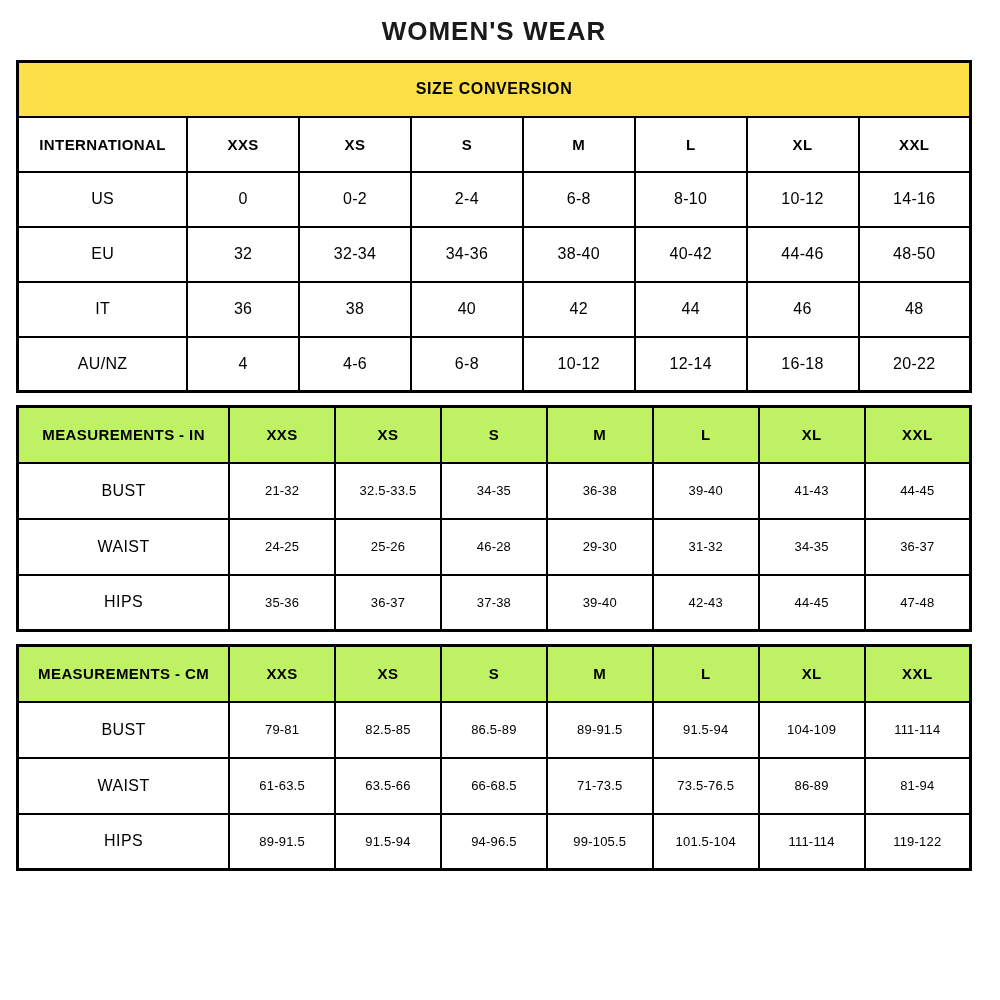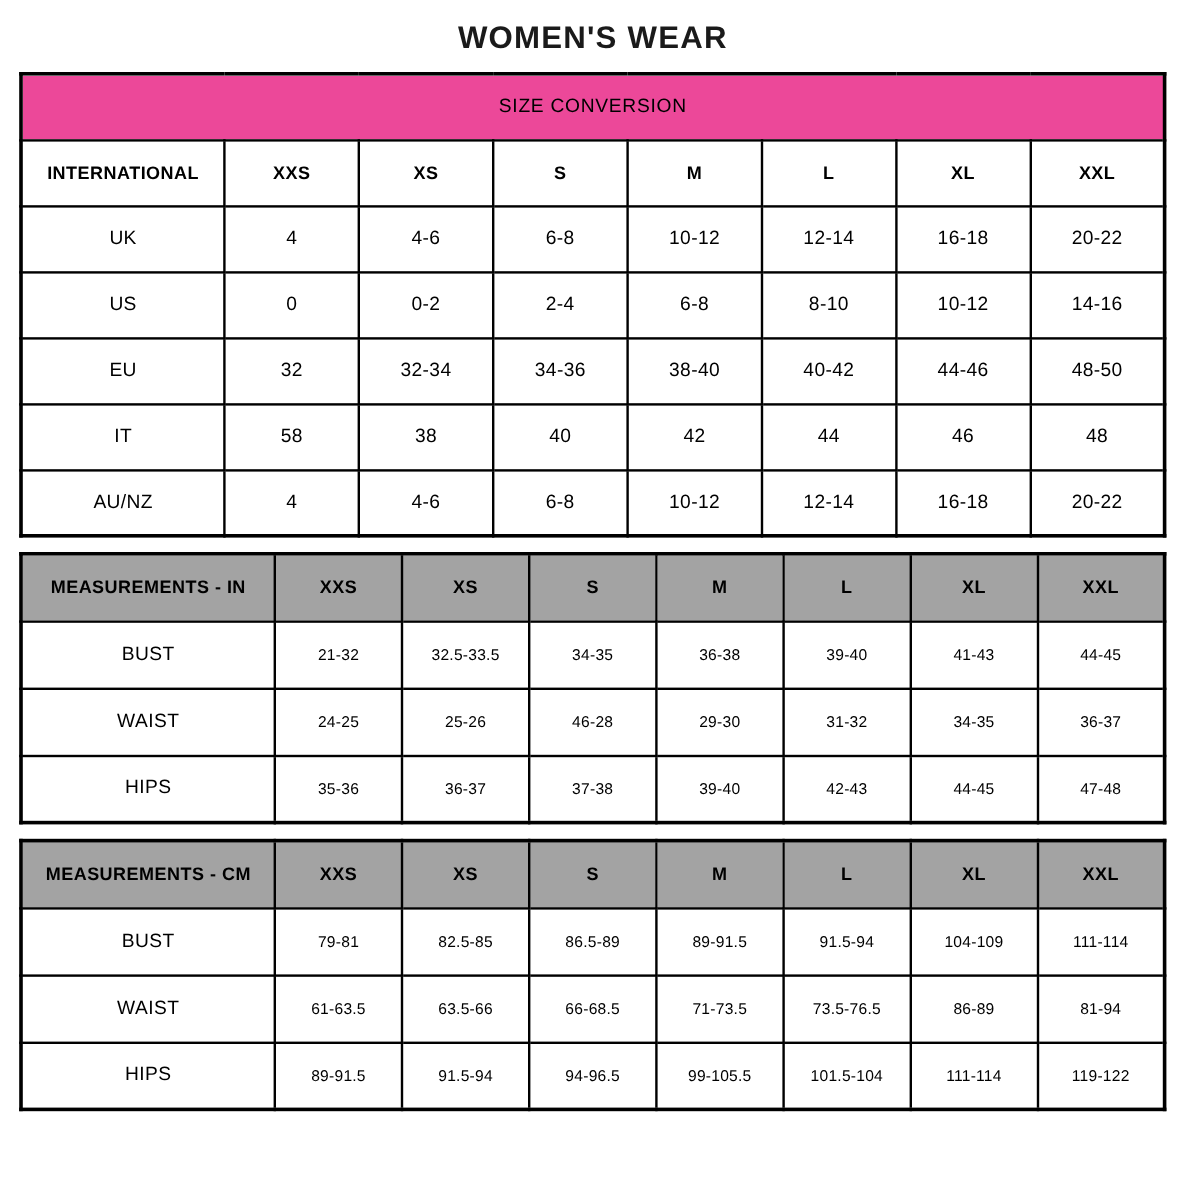--- a/index.html
+++ b/index.html
@@ -40,31 +40,31 @@
     white-space: nowrap;
   }
   
   .t-size .c-label { width: 17.8%; }
   .t-size .c-val   { width: 11.74%; }
   .t-meas .c-label { width: 22.2%; }
   .t-meas .c-val   { width: 11.11%; }
   
   .t-size tr { height: 55px; }
   .t-size .banner-row td {
-    background: #ec4899;
-    font-weight: 400;
+    background: #fde047;
+    font-weight: 700;
     font-size: 16px;
     letter-spacing: 0.6px;
   }
   .t-size .head-row td { font-size: 15px; letter-spacing: 0.4px; font-weight: bold; }
   .t-size .body-row td { font-size: 16px; letter-spacing: 0.3px; }
   
   .t-meas tr { height: 56px; }
   .t-meas .head-row td {
-    background: #a3a3a3;
+    background: #bef264;
     font-weight: 700;
     font-size: 15px;
     letter-spacing: 0.4px;
   }
   .t-meas .body-row td.label-cell { font-size: 16px; letter-spacing: 0.4px; text-align: center; }
   .t-meas .body-row td.value-cell { font-size: 13px; letter-spacing: 0.2px; }
 </style>
 </head>
 <body>
 
@@ -91,30 +91,20 @@
           <td class="label-cell">INTERNATIONAL</td>
           <td class="value-cell">XXS</td>
           <td class="value-cell">XS</td>
           <td class="value-cell">S</td>
           <td class="value-cell">M</td>
           <td class="value-cell">L</td>
           <td class="value-cell">XL</td>
           <td class="value-cell">XXL</td>
         </tr>
         <tr class="body-row">
-          <td class="label-cell">UK</td>
-          <td class="value-cell">4</td>
-          <td class="value-cell">4-6</td>
-          <td class="value-cell">6-8</td>
-          <td class="value-cell">10-12</td>
-          <td class="value-cell">12-14</td>
-          <td class="value-cell">16-18</td>
-          <td class="value-cell">20-22</td>
-        </tr>
-        <tr class="body-row">
           <td class="label-cell">US</td>
           <td class="value-cell">0</td>
           <td class="value-cell">0-2</td>
           <td class="value-cell">2-4</td>
           <td class="value-cell">6-8</td>
           <td class="value-cell">8-10</td>
           <td class="value-cell">10-12</td>
           <td class="value-cell">14-16</td>
         </tr>
         <tr class="body-row">
@@ -122,21 +112,21 @@
           <td class="value-cell">32</td>
           <td class="value-cell">32-34</td>
           <td class="value-cell">34-36</td>
           <td class="value-cell">38-40</td>
           <td class="value-cell">40-42</td>
           <td class="value-cell">44-46</td>
           <td class="value-cell">48-50</td>
         </tr>
         <tr class="body-row">
           <td class="label-cell">IT</td>
-          <td class="value-cell">58</td>
+          <td class="value-cell">36</td>
           <td class="value-cell">38</td>
           <td class="value-cell">40</td>
           <td class="value-cell">42</td>
           <td class="value-cell">44</td>
           <td class="value-cell">46</td>
           <td class="value-cell">48</td>
         </tr>
         <tr class="body-row">
           <td class="label-cell">AU/NZ</td>
           <td class="value-cell">4</td>

